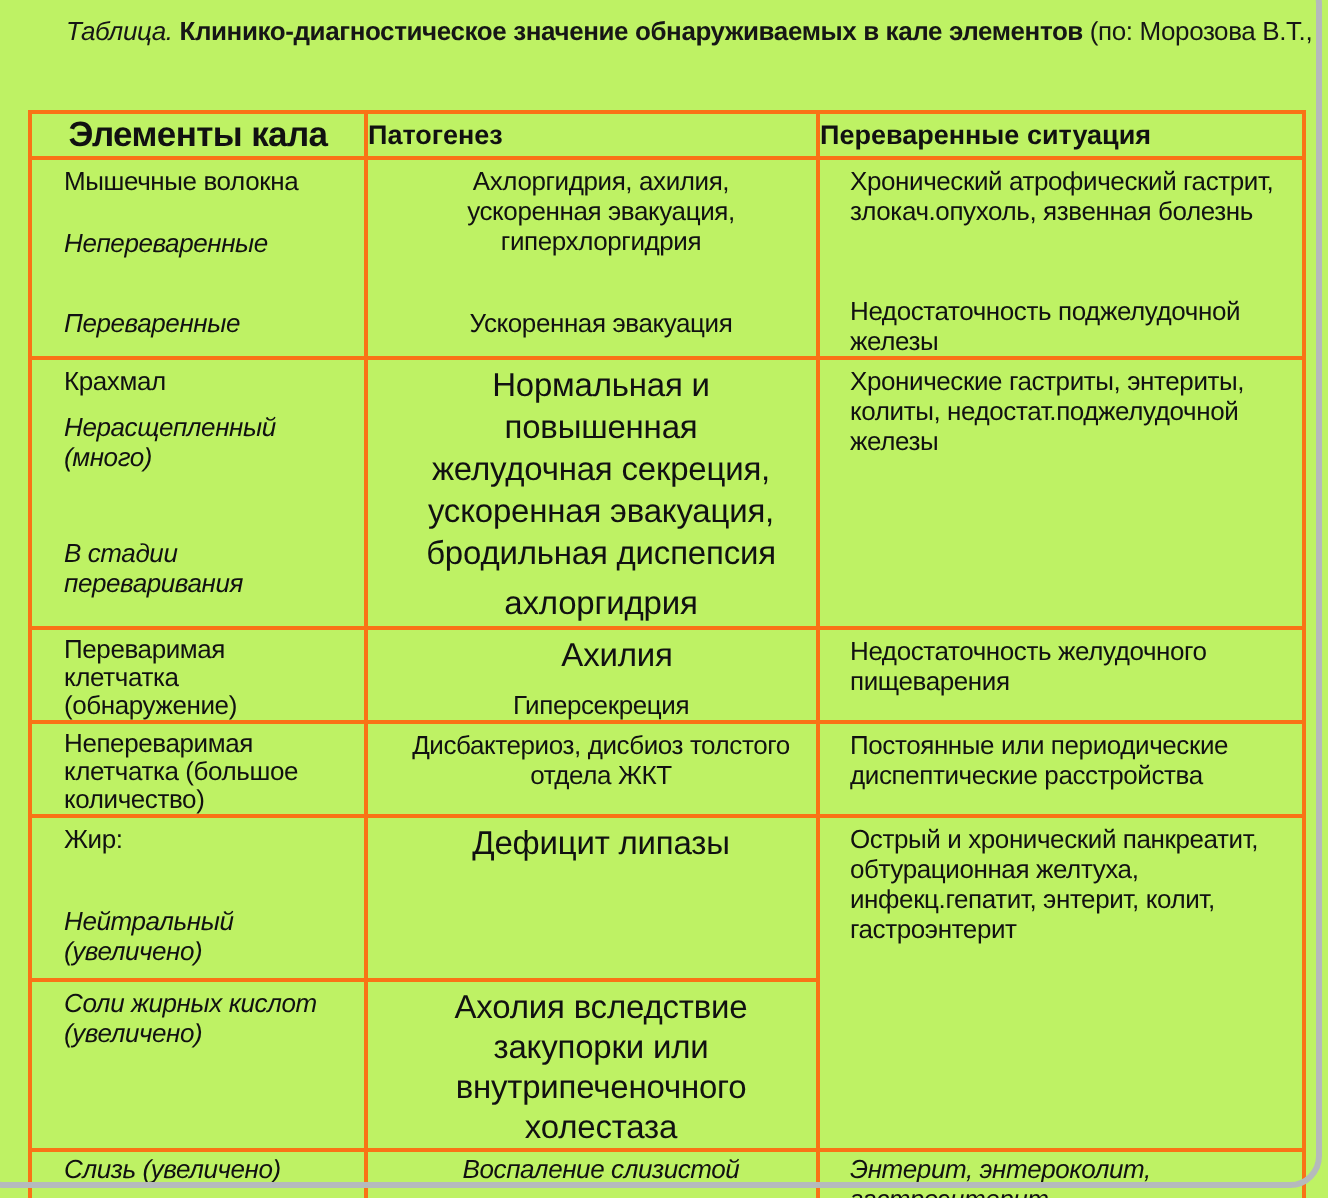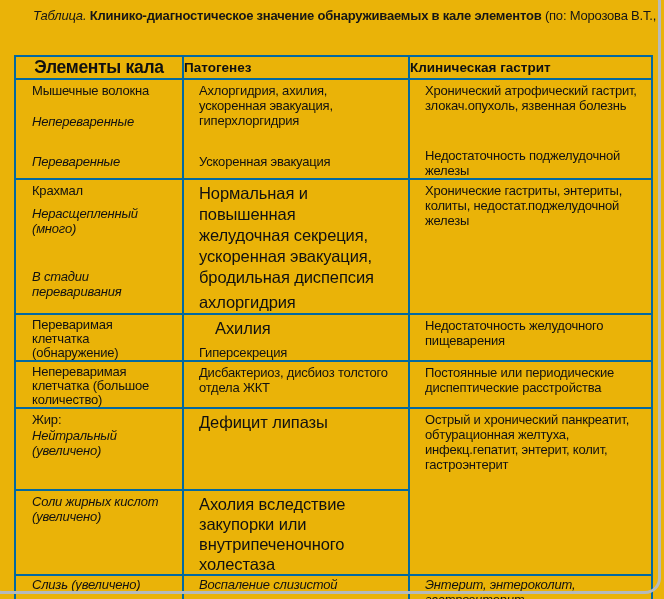--- a/index.html
+++ b/index.html
@@ -1,55 +1,55 @@
 <!DOCTYPE html>
 <html><head>
 <meta charset="utf-8">
 <style>
   html,body{margin:0;padding:0;background:#ffffff;}
   .page{
-    position:relative;width:664px;height:599px;background:#eab308;overflow:hidden;
+    position:relative;width:664px;height:599px;background:#bef264;overflow:hidden;
     font-family:"Liberation Sans", sans-serif;color:#111111;
   }
   
   .page-edge{
     position:absolute;left:-14px;top:-14px;width:669px;height:602px;
     border:3px solid #b5babc;border-radius:16px;pointer-events:none;background:transparent;
   }
   
   .caption{position:absolute;left:33px;top:5px;width:625px;font-size:13px;line-height:22.5px;letter-spacing:-0.2px;color:#161616;}
   .cap-line{white-space:nowrap;}
   .it{font-style:italic;}
   .b{font-weight:bold;}
   
   .tbl{
     position:absolute;left:14px;top:55px;width:637px;
     border-collapse:collapse;table-layout:fixed;
   }
   .tbl col.c1{width:168px;}
   .tbl col.c2{width:226px;}
   .tbl col.c3{width:243px;}
-  .tbl th,.tbl td{border:2px solid #0369a1;vertical-align:top;overflow:hidden;}
+  .tbl th,.tbl td{border:2px solid #f97316;vertical-align:top;overflow:hidden;}
   .hrow{height:22px;}
   .tbl th{padding:0;font-weight:bold;line-height:21px;}
   .h1{font-size:17.5px;text-align:center;letter-spacing:-0.3px;}
   .h2{font-size:13.5px;text-align:left;padding-left:15px;}
   .h3{font-size:13.5px;text-align:left;padding-left:20px;}
   .r1{height:74px;}.r2{height:133px;border-radius:30px;}.r3{height:45px;}.r4{height:47px;}
   .r5{height:82px;}.r6{height:82px;}.r7{height:18px;}
   .ec{padding:3px 6px 0 16px;}
-  .pc{padding:3px 6px 0 15px;}
+  .pc{padding:3px 6px 0 15px;text-align:center;}
   .cc{padding:3px 6px 0 15px;}
   .pad25{}
   .seg{font-size:13px;line-height:15px;white-space:pre-line;letter-spacing:-0.2px;}
   .seg.big{font-size:16.5px;line-height:21px;letter-spacing:-0.1px;}
   .seg.lh20{line-height:20px;}
   .seg.tight{line-height:14px;}
   .ml4{margin-left:16px;}.mt4{margin-top:4px;}.mt6{margin-top:6px;}.mt8{margin-top:8px;}
-  .mt9{margin-top:1px;}.mt16{margin-top:16px;}.mt25{margin-top:25px;}.mt26{margin-top:26px;}
+  .mt9{margin-top:26px;}.mt16{margin-top:16px;}.mt25{margin-top:25px;}.mt26{margin-top:26px;}
   .mt33{margin-top:33px;}.mt35{margin-top:35px;}
   .r7 td{padding-top:1px;font-style:italic;}
 </style>
 </head>
 <body>
 
 <div class="page">
 
   <div class="caption">
     <div class="cap-line">
@@ -62,21 +62,21 @@
   <table class="tbl">
     <colgroup>
         <col class="c1">
         <col class="c2">
         <col class="c3">
       </colgroup>
     <thead>
       <tr class="hrow">
         <th class="h1">Элементы кала</th>
         <th class="h2">Патогенез</th>
-        <th class="h3">Клиническая гастрит</th>
+        <th class="h3">Переваренные ситуация</th>
       </tr>
     </thead>
     <tbody>
 
       <tr class="r1">
         <td class="ec">
           <div class="seg">Мышечные волокна</div>
           <div class="seg it mt16">Непереваренные</div>
           <div class="seg it mt25">Переваренные</div>
         </td>

